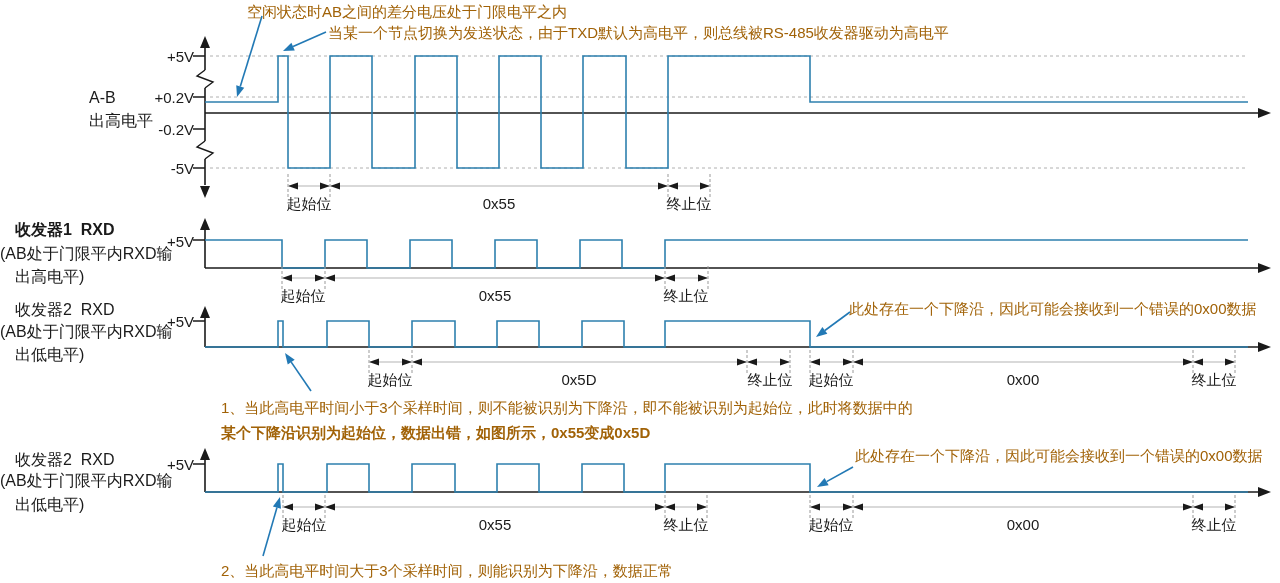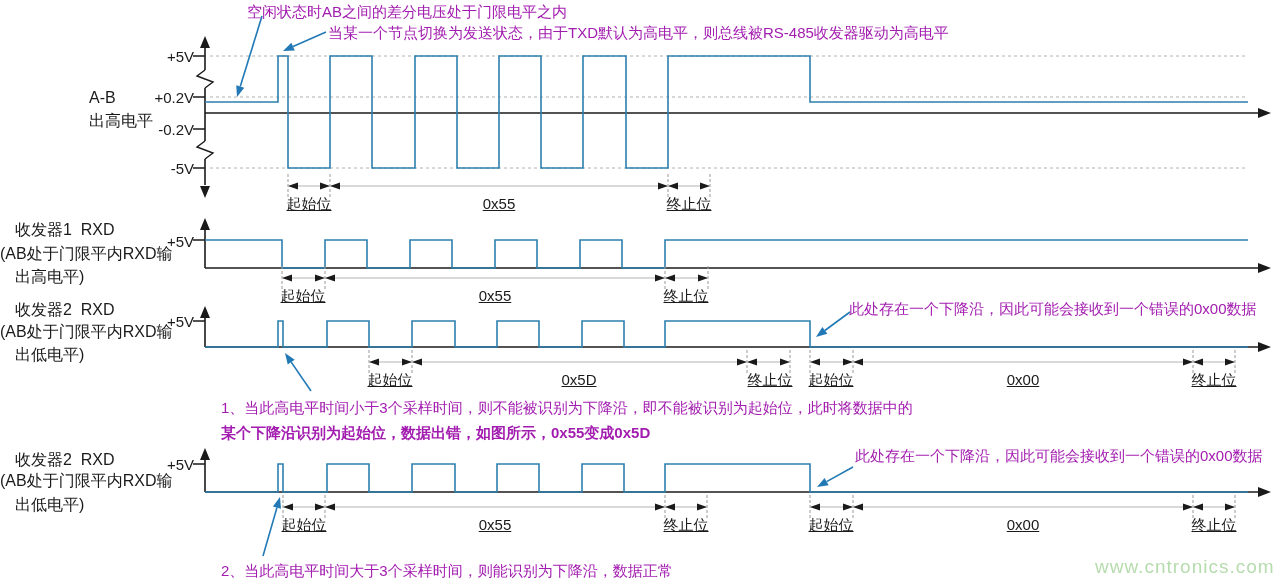--- a/index.html
+++ b/index.html
@@ -2,22 +2,22 @@
 <html><head>
 <meta charset="utf-8">
 <style>
   html,body{margin:0;padding:0;background:#ffffff;}
   #stage{position:relative;width:1280px;height:583px;background:#ffffff;overflow:hidden;
          font-family:"Liberation Sans","DejaVu Sans",sans-serif;}
   #diagram{position:absolute;left:0;top:0;}
   .lbl{position:absolute;color:#1a1a1a;white-space:pre;}
   .t-label{font-size:16px;text-align:left;}
   .v-label{font-size:15px;text-align:right;width:60px;}
-  .dim-label{font-size:15px;text-align:center;width:96px;text-decoration:underline;}
-  .red-note{font-size:15px;color:#a21caf;}
+  .dim-label{font-size:15px;text-align:center;width:96px;}
+  .red-note{font-size:15px;color:#a16207;}
   .wm{font-size:19px;color:#b6dcae;letter-spacing:1px;}
 </style>
 </head>
 <body>
 
 <div id="stage">
 
   <svg id="diagram" width="1280" height="583" viewBox="0 0 1280 583">
       <g>
         <line x1="205" y1="46" x2="205" y2="70" stroke="#1a1a1a" stroke-width="1.6"></line>
@@ -190,21 +190,21 @@
   <div class="lbl t-label" style="left:89px;top:89px;width:90px;">A-B</div>
   <div class="lbl t-label" style="left:89px;top:111px;width:90px;">出高电平</div>
   <div class="lbl v-label" style="left:134px;top:48px;">+5V</div>
   <div class="lbl v-label" style="left:134px;top:89px;">+0.2V</div>
   <div class="lbl v-label" style="left:134px;top:121px;">-0.2V</div>
   <div class="lbl v-label" style="left:134px;top:160px;">-5V</div>
   <div class="lbl dim-label" style="left:261px;top:195px;">起始位</div>
   <div class="lbl dim-label" style="left:451px;top:195px;">0x55</div>
   <div class="lbl dim-label" style="left:641px;top:195px;">终止位</div>
 
-  <div class="lbl t-label" style="left:15px;top:220px;width:170px;">收发器1  RXD</div>
+  <div class="lbl t-label" style="left:15px;top:220px;width:170px;font-weight:bold;">收发器1  RXD</div>
   <div class="lbl t-label" style="left:0px;top:244px;width:206px;">(AB处于门限平内RXD输</div>
   <div class="lbl t-label" style="left:15px;top:267px;width:170px;">出高电平)</div>
   <div class="lbl v-label" style="left:134px;top:233px;">+5V</div>
   <div class="lbl dim-label" style="left:255px;top:287px;">起始位</div>
   <div class="lbl dim-label" style="left:447px;top:287px;">0x55</div>
   <div class="lbl dim-label" style="left:638px;top:287px;">终止位</div>
 
   <div class="lbl t-label" style="left:15px;top:300px;width:170px;">收发器2  RXD</div>
   <div class="lbl t-label" style="left:0px;top:322px;width:206px;">(AB处于门限平内RXD输</div>
   <div class="lbl t-label" style="left:15px;top:345px;width:170px;">出低电平)</div>
@@ -225,14 +225,13 @@
   <div class="lbl v-label" style="left:134px;top:456px;">+5V</div>
   <div class="lbl dim-label" style="left:256px;top:516px;">起始位</div>
   <div class="lbl dim-label" style="left:447px;top:516px;">0x55</div>
   <div class="lbl dim-label" style="left:638px;top:516px;">终止位</div>
   <div class="lbl dim-label" style="left:783px;top:516px;">起始位</div>
   <div class="lbl dim-label" style="left:975px;top:516px;">0x00</div>
   <div class="lbl dim-label" style="left:1166px;top:516px;">终止位</div>
   <div class="lbl red-note" style="left:855px;top:447px;">此处存在一个下降沿，因此可能会接收到一个错误的0x00数据</div>
   <div class="lbl red-note" style="left:221px;top:562px;">2、当此高电平时间大于3个采样时间，则能识别为下降沿，数据正常</div>
 
-  <div class="lbl wm" style="left:1095px;top:556px;">www.cntronics.com</div>
 </div>
 
 </body></html>

